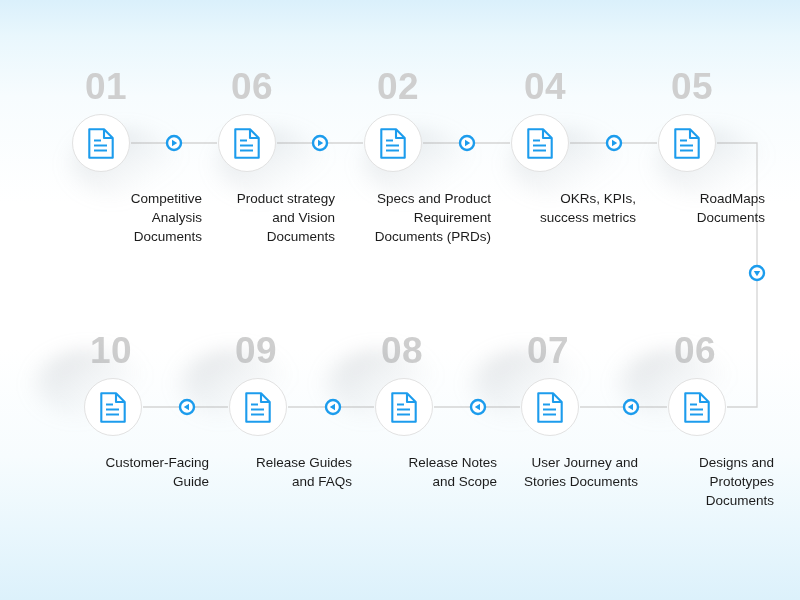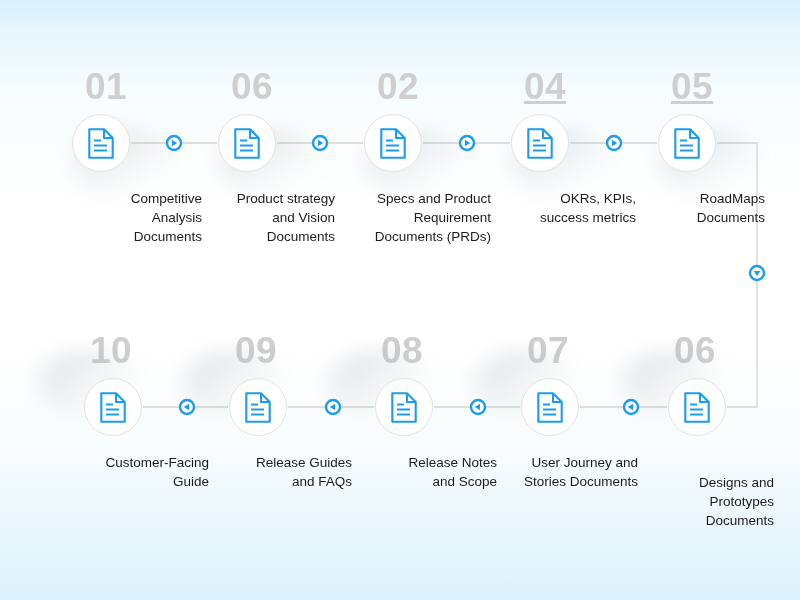--- a/index.html
+++ b/index.html
@@ -166,37 +166,37 @@
         <line x1="6" y1="17.5" x2="19" y2="17.5" stroke="#1c9ced" stroke-width="2"></line>
         <line x1="6" y1="22.5" x2="19" y2="22.5" stroke="#1c9ced" stroke-width="2"></line>
       </svg>
     </div>
     <div class="node-label" style="left:-62px; top:46px; width:160px;">Specs and Product
 Requirement
 Documents (PRDs)</div>
   </div>
 
   <div class="node row-top" style="left:540px; top:143px;">
-    <div class="node-number" style="left:-16px; top:-75px;text-decoration:underline;">04</div>
+    <div class="node-number" style="left:-16px; top:-75px;">04</div>
     <div class="node-shadow" style="left:-29px; top:-29px;"></div>
     <div class="node-circle" style="left:-29px; top:-29px;">
       <svg class="doc-icon" width="26" height="31" viewBox="0 0 26 31">
         <path d="M1.3 1.3 H16 L24.7 10 V29.7 H1.3 Z" fill="none" stroke="#1c9ced" stroke-width="2.1" stroke-linejoin="round"></path>
         <path d="M16 1.3 V10 H24.7" fill="none" stroke="#1c9ced" stroke-width="2.1" stroke-linejoin="round"></path>
         <line x1="6" y1="12.5" x2="13" y2="12.5" stroke="#1c9ced" stroke-width="2"></line>
         <line x1="6" y1="17.5" x2="19" y2="17.5" stroke="#1c9ced" stroke-width="2"></line>
         <line x1="6" y1="22.5" x2="19" y2="22.5" stroke="#1c9ced" stroke-width="2"></line>
       </svg>
     </div>
     <div class="node-label" style="left:-44px; top:46px; width:140px;">OKRs, KPIs,
 success metrics</div>
   </div>
 
   <div class="node row-top" style="left:687px; top:143px;">
-    <div class="node-number" style="left:-16px; top:-75px;text-decoration:underline;">05</div>
+    <div class="node-number" style="left:-16px; top:-75px;">05</div>
     <div class="node-shadow" style="left:-29px; top:-29px;"></div>
     <div class="node-circle" style="left:-29px; top:-29px;">
       <svg class="doc-icon" width="26" height="31" viewBox="0 0 26 31">
         <path d="M1.3 1.3 H16 L24.7 10 V29.7 H1.3 Z" fill="none" stroke="#1c9ced" stroke-width="2.1" stroke-linejoin="round"></path>
         <path d="M16 1.3 V10 H24.7" fill="none" stroke="#1c9ced" stroke-width="2.1" stroke-linejoin="round"></path>
         <line x1="6" y1="12.5" x2="13" y2="12.5" stroke="#1c9ced" stroke-width="2"></line>
         <line x1="6" y1="17.5" x2="19" y2="17.5" stroke="#1c9ced" stroke-width="2"></line>
         <line x1="6" y1="22.5" x2="19" y2="22.5" stroke="#1c9ced" stroke-width="2"></line>
       </svg>
     </div>
@@ -209,21 +209,21 @@
     <div class="node-shadow" style="left:-29px; top:-29px;"></div>
     <div class="node-circle" style="left:-29px; top:-29px;">
       <svg class="doc-icon" width="26" height="31" viewBox="0 0 26 31">
         <path d="M1.3 1.3 H16 L24.7 10 V29.7 H1.3 Z" fill="none" stroke="#1c9ced" stroke-width="2.1" stroke-linejoin="round"></path>
         <path d="M16 1.3 V10 H24.7" fill="none" stroke="#1c9ced" stroke-width="2.1" stroke-linejoin="round"></path>
         <line x1="6" y1="12.5" x2="13" y2="12.5" stroke="#1c9ced" stroke-width="2"></line>
         <line x1="6" y1="17.5" x2="19" y2="17.5" stroke="#1c9ced" stroke-width="2"></line>
         <line x1="6" y1="22.5" x2="19" y2="22.5" stroke="#1c9ced" stroke-width="2"></line>
       </svg>
     </div>
-    <div class="node-label" style="left:-53px; top:46px; width:130px;margin-top:20px;">Designs and
+    <div class="node-label" style="left:-53px; top:46px; width:130px;">Designs and
 Prototypes
 Documents</div>
   </div>
 
   <div class="node row-bottom" style="left:550px; top:407px;">
     <div class="node-number" style="left:-23px; top:-75px;">07</div>
     <div class="node-shadow" style="left:-29px; top:-29px;"></div>
     <div class="node-circle" style="left:-29px; top:-29px;">
       <svg class="doc-icon" width="26" height="31" viewBox="0 0 26 31">
         <path d="M1.3 1.3 H16 L24.7 10 V29.7 H1.3 Z" fill="none" stroke="#1c9ced" stroke-width="2.1" stroke-linejoin="round"></path>

